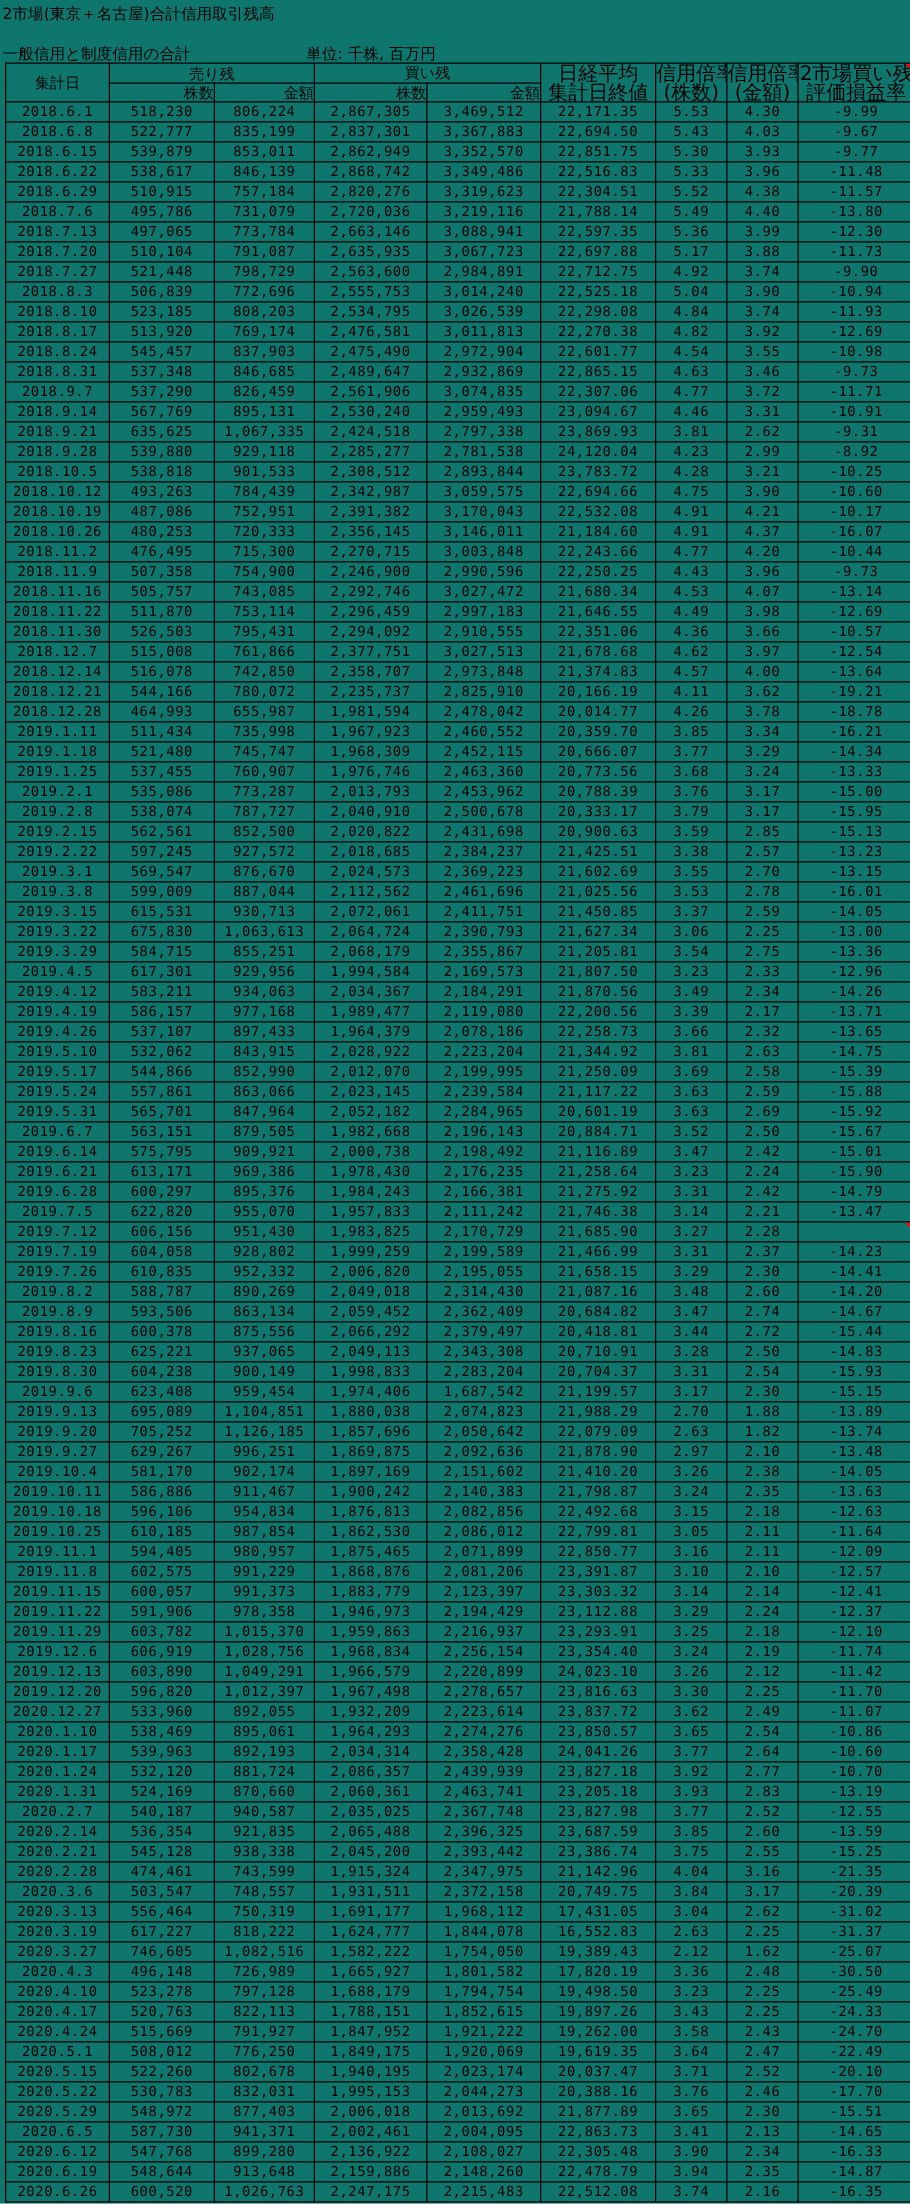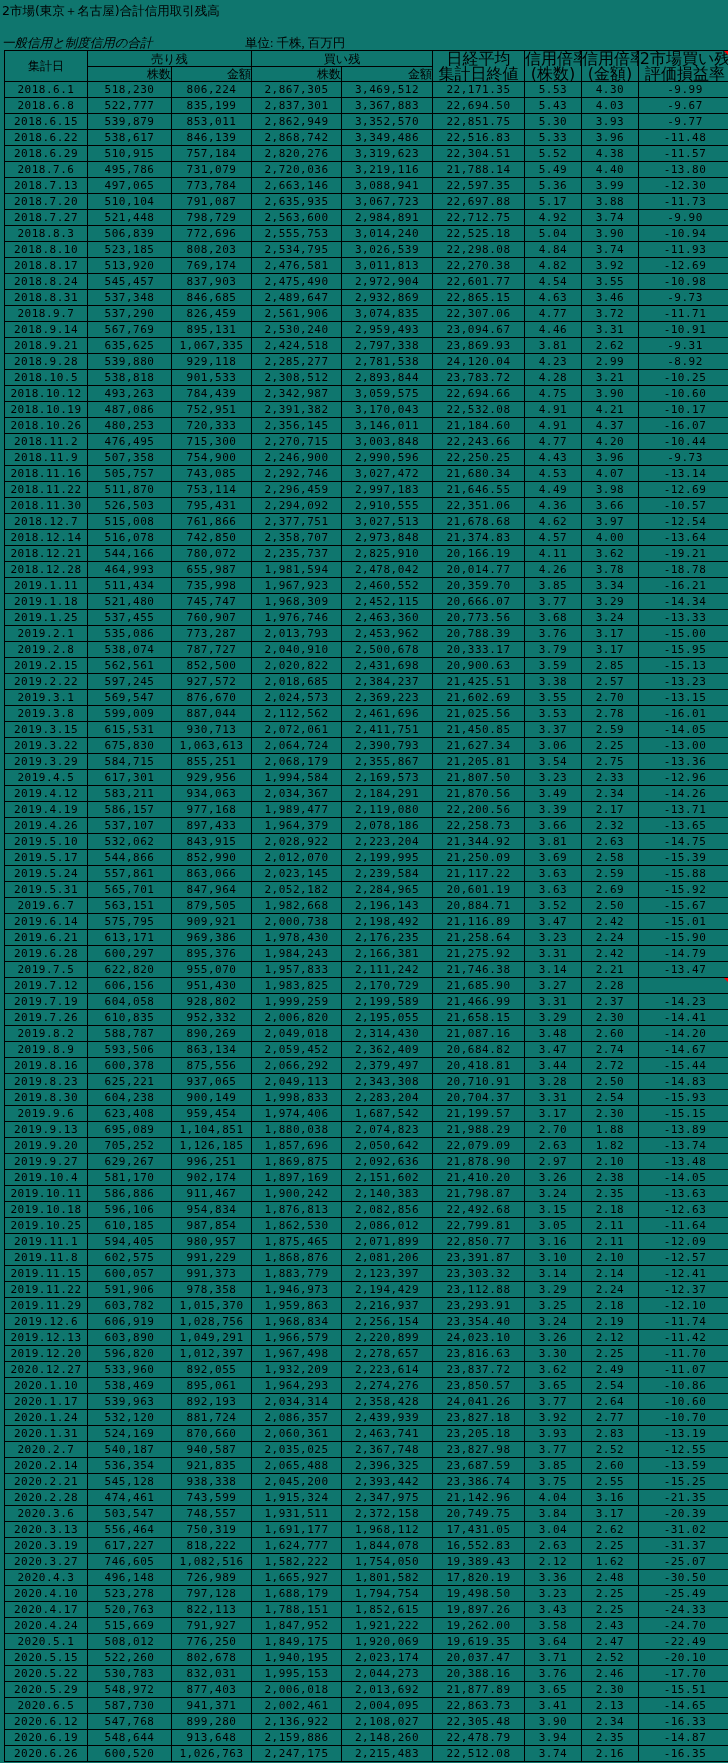--- a/index.html
+++ b/index.html
@@ -3,36 +3,36 @@
 <meta charset="utf-8">
 <style>
   html,body { margin:0; padding:0; background:#ffffff; }
   .sheet {
     position:relative; width:728px; height:1763px;
     background:#0f766e; color:#000000;
     font-family:"DejaVu Sans", sans-serif;
     overflow:hidden;
   }
   .title { position:absolute; top:3px; left:2px; font-size:12.5px; white-space:nowrap; }
-  .sub-left { position:absolute; top:35px; left:2px; font-size:12.5px; white-space:nowrap;font-style:italic; }
-  .sub-unit { position:absolute; top:35px; left:245px; font-size:12.5px; white-space:nowrap;font-family:Liberation Serif, serif; }
+  .sub-left { position:absolute; top:35px; left:2px; font-size:12.5px; white-space:nowrap; }
+  .sub-unit { position:absolute; top:35px; left:245px; font-size:12.5px; white-space:nowrap; }
   table.grid {
     position:absolute; top:50px; left:4px;
     border-collapse:collapse; table-layout:fixed; width:727px;
   }
   table.grid th, table.grid td {
     border:1px solid #000000; padding:0; margin:0;
     text-align:center; vertical-align:middle;
     font-weight:normal; white-space:nowrap; overflow:hidden;
   }
   thead th { font-size:12px; line-height:14px; }
   thead tr.r1 th { height:15px; }
   thead tr.r2 th { height:14px;text-align:right; }
   thead th.two div { line-height:15px; font-size:16px; }
-  th.al { text-align:left; padding-left:3px; }
+  th.al { text-align:left; padding-left:3px;font-family:Liberation Mono, monospace; }
   .hb { border-bottom:3px double #000000; }
   tbody td {
     height:15px; font-size:11px;
     font-family:"DejaVu Sans Mono", monospace;
     letter-spacing:0.5px;
   }
   .rel { position:relative; }
   .marker {
     position:absolute; top:0; right:0; width:0; height:0;
     border-top:7px solid #ff0000; border-left:7px solid transparent;

